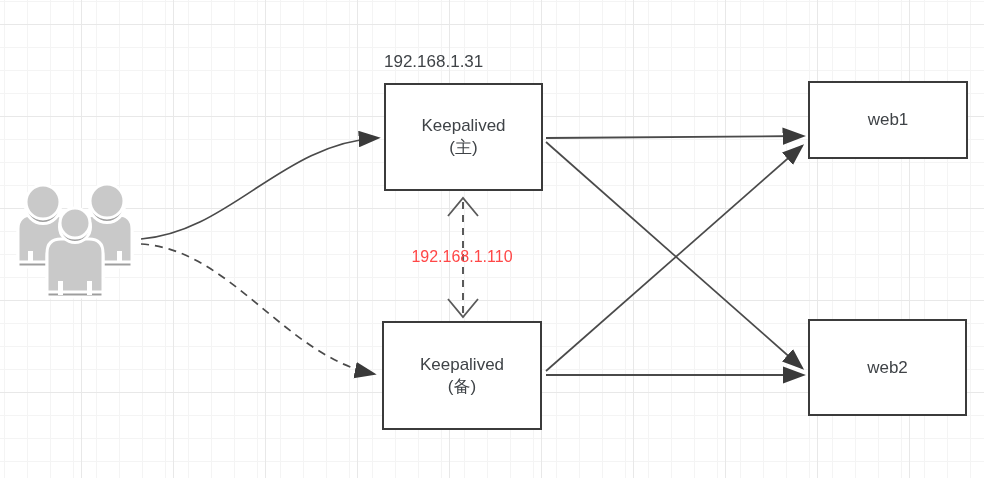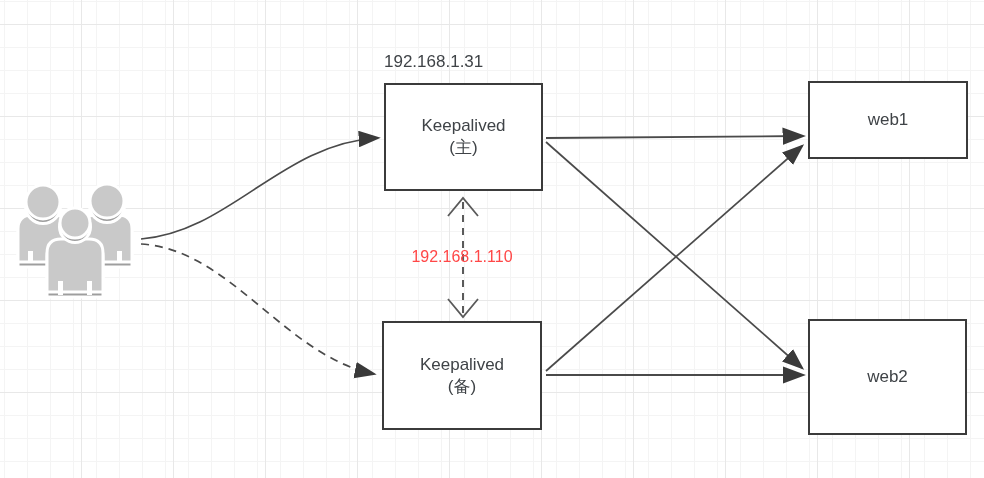--- a/index.html
+++ b/index.html
@@ -99,21 +99,21 @@
 
   <div class="node" style="left:382px;top:321px;width:160px;height:109px;">
     <span>Keepalived</span>
     <span>(备)</span>
   </div>
 
   <div class="node" style="left:808px;top:81px;width:160px;height:78px;">
     <span>web1</span>
   </div>
 
-  <div class="node" style="left:808px;top:319px;width:159px;height:116px;">
+  <div class="node" style="left:808px;top:319px;width:159px;height:97px;">
     <span>web2</span>
   </div>
 
   <div class="iplabel" style="left:384px;top:52px;width:159px;">192.168.1.31</div>
 
   <div class="viplabel" style="left:382px;top:248px;width:160px;">192.168.1.110</div>
 
 </div>
 
 </body></html>

